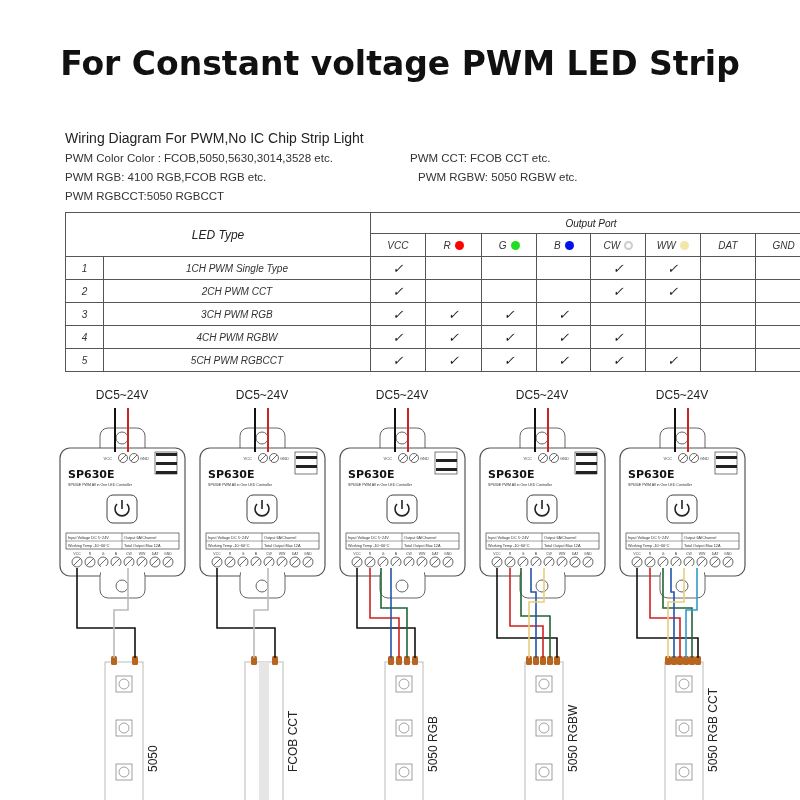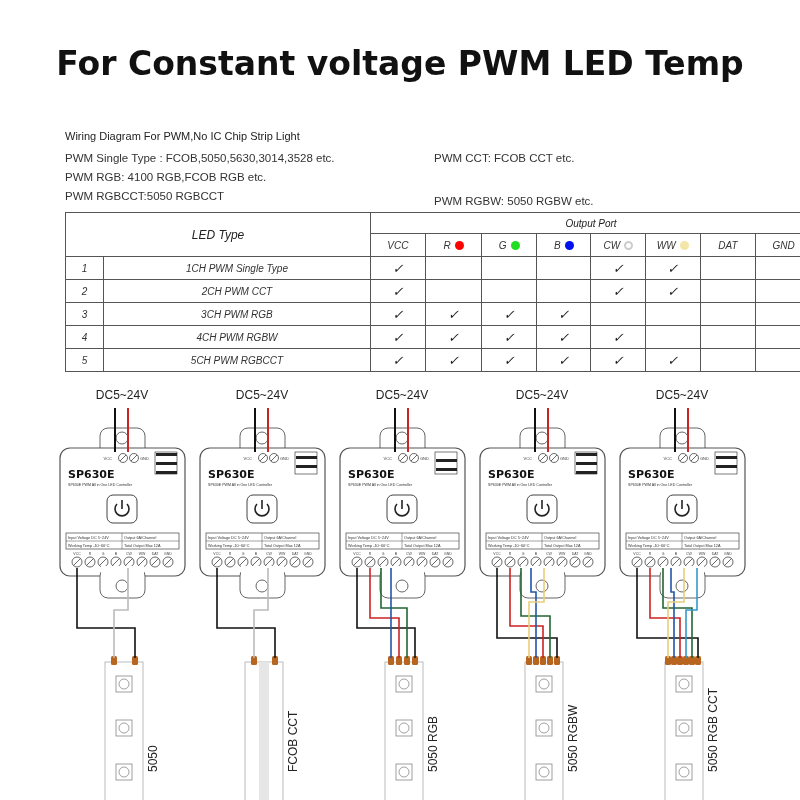--- a/index.html
+++ b/index.html
@@ -1,40 +1,40 @@
 <!DOCTYPE html>
 <html><head>
 <meta charset="utf-8">
 <style>
   html, body { margin:0; padding:0; background:#ffffff; }
   body { width:800px; height:800px; position:relative; overflow:hidden; font-family:"Liberation Sans", sans-serif; color:#222; }
   .title { position:absolute; left:0; top:44px; width:800px; text-align:center; font-family:"DejaVu Sans", sans-serif; font-weight:bold; font-size:33px; letter-spacing:0px; color:#111; }
-  .subtitle { position:absolute; left:65px; top:130px; font-size:11px; color:#222; }
+  .subtitle { position:absolute; left:65px; top:130px; font-size:14px; color:#222; }
   .info { position:absolute; font-size:11.5px; color:#333; }
   table.ports { position:absolute; left:65px; top:212px; width:747px; border-collapse:collapse; font-size:10px; color:#333;font-style:italic; }
   table.ports td { border:1.3px solid #555; text-align:center; height:22px; padding:0; }
   .hdr-led { font-size:12px; color:#222; }
   .hdr-out { font-size:10px; color:#222; height:20px !important; }
   .dot { display:inline-block; width:9px; height:9px; border-radius:50%; margin-left:4px; vertical-align:-1px; }
   .dot.ring { box-sizing:border-box; border:2px solid #ccc; background:#fff; }
   .check { font-size:13px; color:#222; }
   svg.diag { position:absolute; left:0; top:380px; }
   .dc { font-size:12px; fill:#222; font-family:"Liberation Sans", sans-serif; }
   .strip-label { font-size:12px; fill:#222; font-family:"Liberation Sans", sans-serif; }
 </style>
 </head>
 <body>
 
-<div class="title">For Constant voltage PWM LED Temp</div>
+<div class="title">For Constant voltage PWM LED Strip</div>
 <div class="subtitle">Wiring Diagram For PWM,No IC Chip Strip Light</div>
-<div class="info" style="left:65px;top:152px;">PWM Single Type :  FCOB,5050,5630,3014,3528 etc.</div>
+<div class="info" style="left:65px;top:152px;">PWM Color Color :  FCOB,5050,5630,3014,3528 etc.</div>
 <div class="info" style="left:65px;top:171px;">PWM RGB:  4100 RGB,FCOB RGB etc.</div>
 <div class="info" style="left:65px;top:190px;text-align:right;">PWM RGBCCT:5050 RGBCCT</div>
-<div class="info" style="left:434px;top:152px;">PWM CCT:  FCOB CCT etc.</div>
-<div class="info" style="left:434px;top:171px;margin-top:24px;">PWM RGBW: 5050 RGBW etc.</div>
+<div class="info" style="left:410px;top:152px;">PWM CCT:  FCOB CCT etc.</div>
+<div class="info" style="left:418px;top:171px;">PWM RGBW: 5050 RGBW etc.</div>
 
 <table class="ports">
   <colgroup>
     <col style="width:34px">
       <col style="width:240px">
     <col style="width:49px">
       <col style="width:51px">
       <col style="width:49px">
       <col style="width:49px">
       <col style="width:49px">

